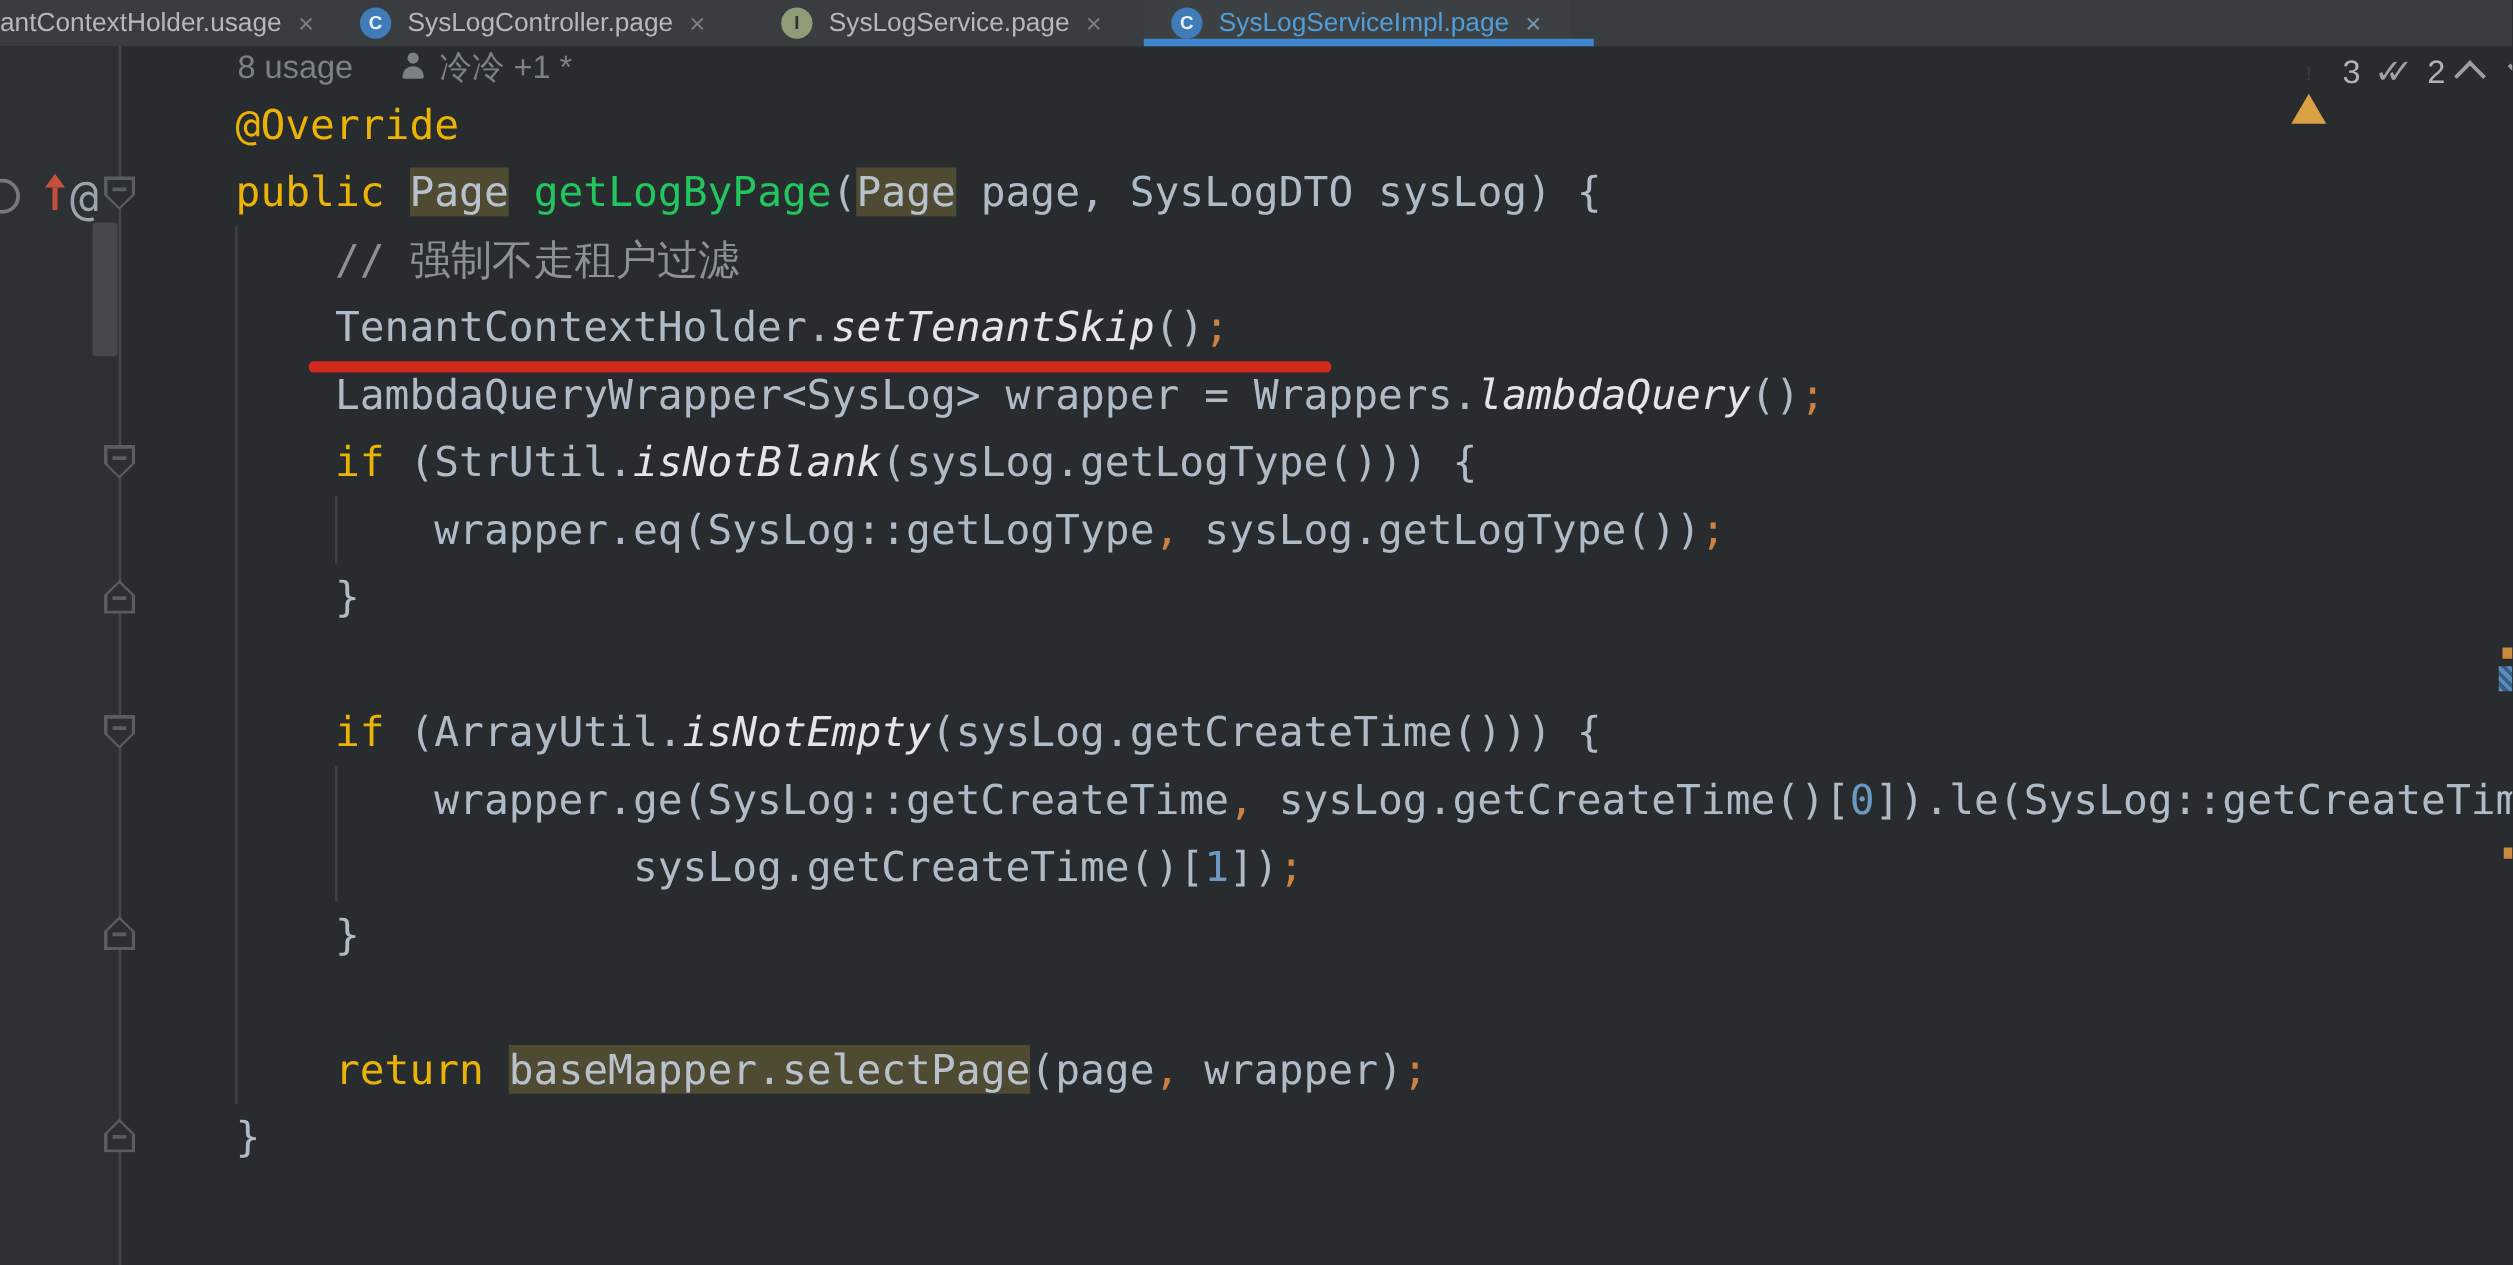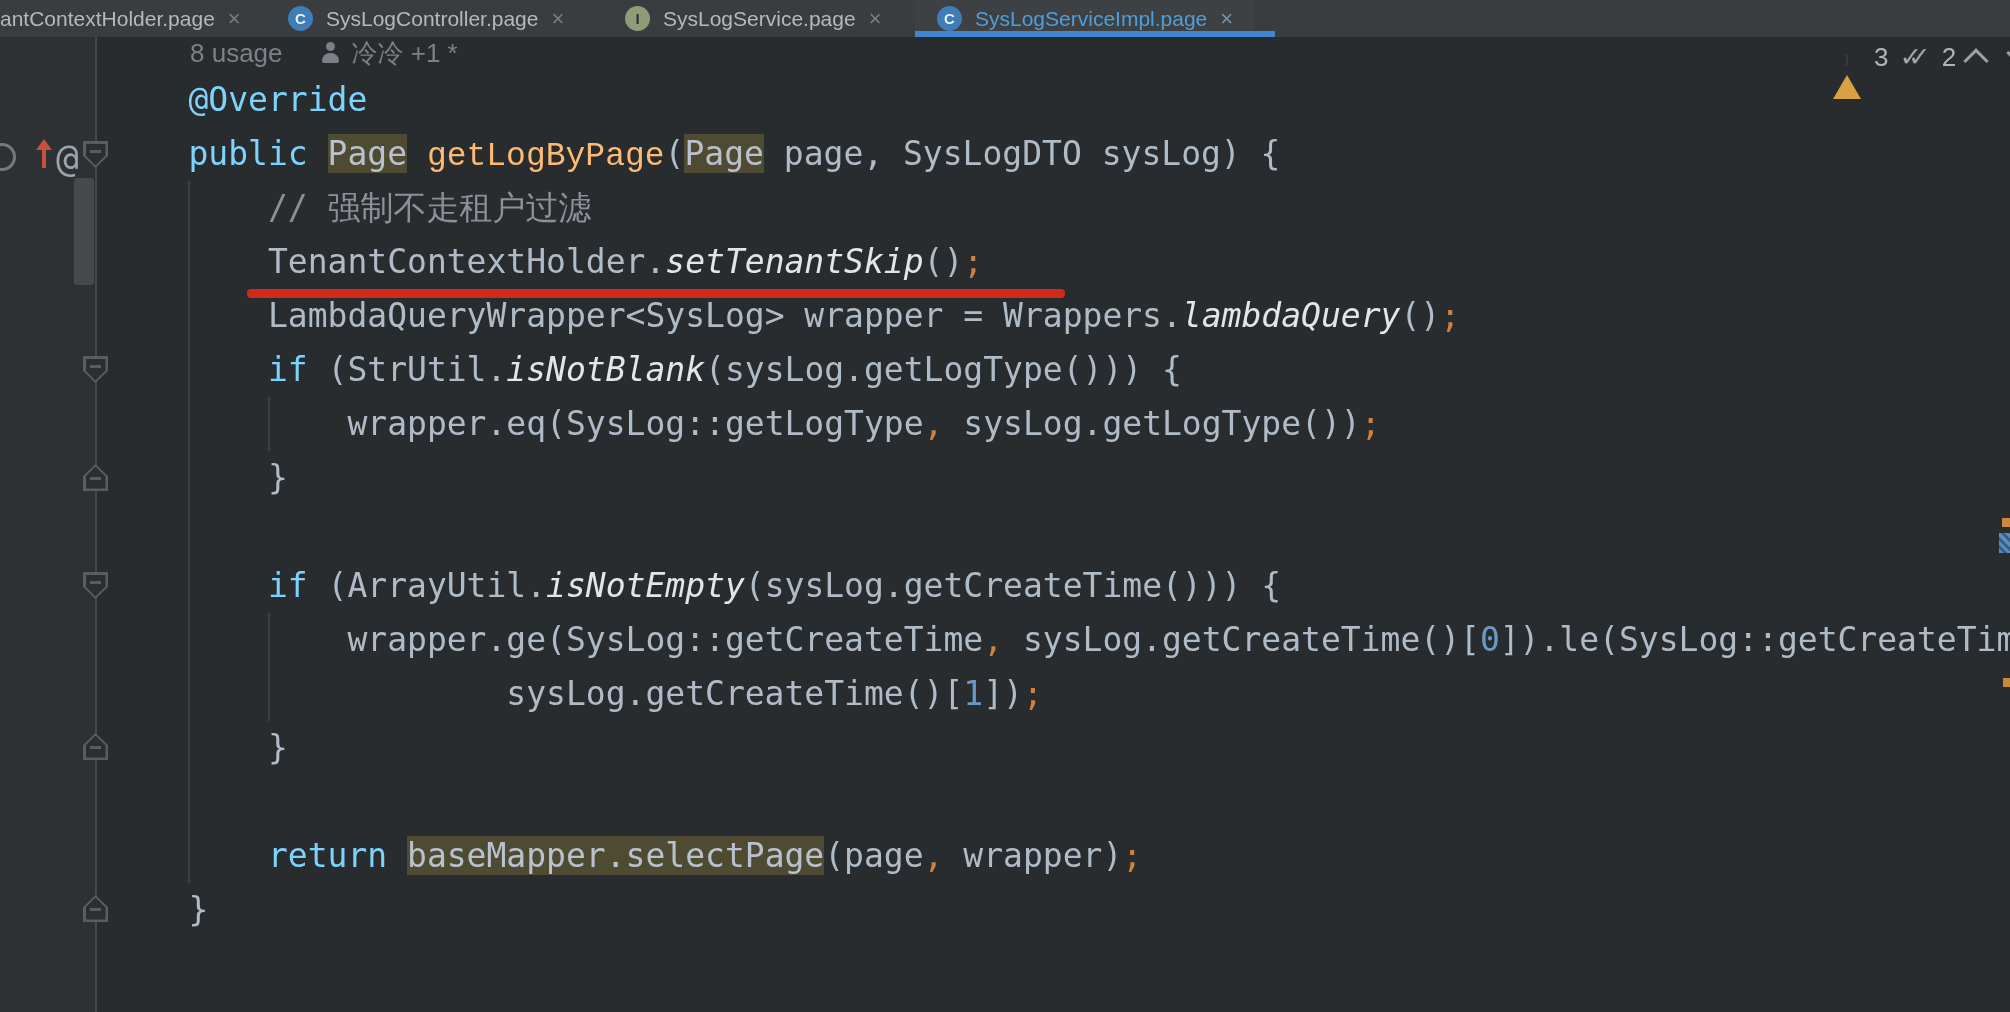--- a/index.html
+++ b/index.html
@@ -46,22 +46,22 @@
   .inlay .gap{width:36px;}
   .person{position:relative;width:24px;height:24px;margin-right:9px;}
   .person .head{position:absolute;left:7px;top:1px;width:9px;height:9px;border-radius:50%;background:#7B8187;}
   .person .body{position:absolute;left:3px;top:12px;width:17px;height:10px;border-radius:8px 8px 2px 2px;background:#7B8187;}
   
   #code-lines{position:absolute;left:109px;top:73px;width:1901px;
         font-family:"DejaVu Sans Mono",monospace;font-size:33px;line-height:54px;
         color:#AFBCC8;white-space:pre;}
   .code-line{height:54px;}
   .tk-d{color:#AFBCC8;}
-  .tk-k{color:#7dd3fc;}
-  .tk-m{color:#fdba74;font-family:Liberation Mono, monospace;}
+  .tk-k{color:#eab308;}
+  .tk-m{color:#22c55e;}
   .tk-c{color:#8C9199;}
   .tk-o{color:#CE8140;}
   .tk-n{color:#6B99C2;}
   .tk-di{color:#e5e5e5;font-style:italic;}
   .tk-hl{color:#B9C2CC;background:#4F4B33;}
   
   .red-line{position:absolute;left:247px;top:289px;width:818px;height:9px;background:#D2291D;border-radius:4px;}
   
   .inspect{position:absolute;left:1833px;top:42px;height:30px;display:flex;align-items:center;gap:11px;
            font-size:26px;color:#B0B4B6;}
@@ -79,21 +79,21 @@
   .edge-stripe{position:absolute;left:1999px;top:533px;width:11px;height:20px;
            background:repeating-linear-gradient(45deg,#5C8CBE 0 3px,#3A5F86 3px 6px);}
 </style>
 </head>
 <body>
 
 <div id="root">
 
   <div class="tabbar">
     <div class="tab" style="left:0px;">
-      <span>antContextHolder.page</span>
+      <span>antContextHolder.usage</span>
       <span class="tclose">×</span>
     </div>
     <div class="tab" style="left:288px;">
       <span class="ficon ficon-class">C</span>
       <span>SysLogController.page</span>
       <span class="tclose">×</span>
     </div>
     <div class="tab" style="left:625px;">
       <span class="ficon ficon-interface">I</span>
       <span>SysLogService.page</span>

